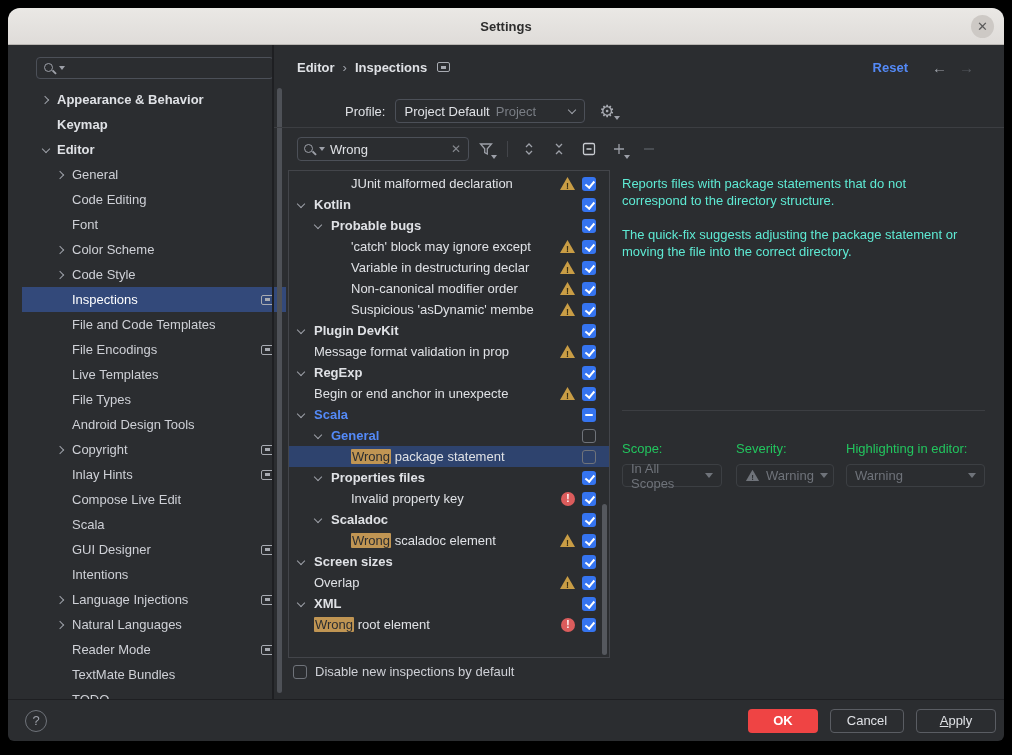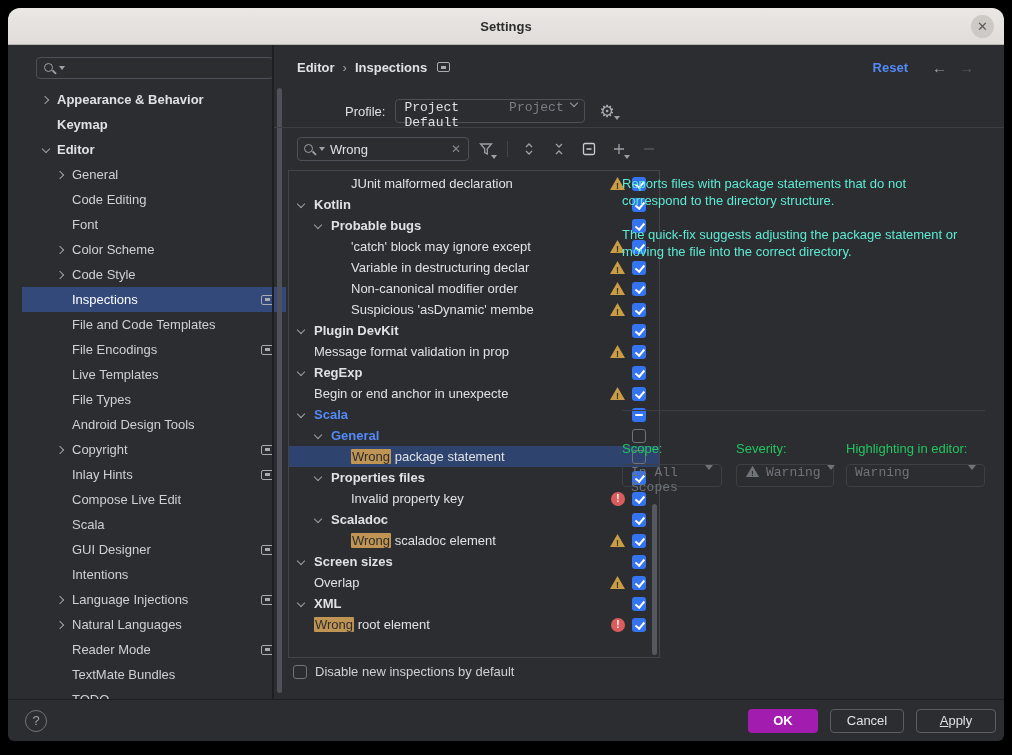--- a/index.html
+++ b/index.html
@@ -61,21 +61,21 @@
   .crumb-sep { color:#9DA0A8; }
   #reset-link { margin-left:auto; color:#548AF7; font-weight:bold; cursor:pointer; background:none; border:none; font-size:13px; font-family:inherit;}
   .nav-arrow { background:none; border:none; font-size:15px; cursor:pointer; }
   #back-arrow { color:#9DA0A8; margin-left:16px; }
   #fwd-arrow { color:#55585E; margin-left:4px; }
 
   
   #profile-row { position:absolute; left:23px; top:54px; height:24px; display:flex; align-items:center;margin-left:48px; }
   #profile-label { font-size:13px; color:#DFE1E5; margin-right:10px; }
   .dropdown { height:24px; border:1px solid #4C5058; border-radius:4px; display:flex;
-              padding:0 8px; gap:6px; font-size:13px; color:#DFE1E5; cursor:pointer; background:transparent;font-family:Liberation Mono, monospace;}
+              align-items:center; padding:0 8px; gap:6px; font-size:13px; color:#DFE1E5; cursor:pointer; background:transparent;}
   #profile-select { width:190px; }
   #profile-select .dim { color:#7A7E85; }
   .dd-arrow { margin-left:auto; }
   .dd-chev { width:8px; height:8px; position:relative; }
   .dd-chev::after { content:""; position:absolute; width:5px; height:5px; left:1px; top:0;
                     border-right:1.4px solid #9DA0A8; border-bottom:1.4px solid #9DA0A8; transform:rotate(45deg); }
   #gear-btn { margin-left:14px; background:none; border:none; color:#A8ABB2; font-size:17px;
               cursor:pointer; line-height:1; position:relative; }
   #gear-btn::after { content:""; position:absolute; right:-5px; bottom:0; width:0; height:0;
                      border-left:3px solid transparent; border-right:3px solid transparent; border-top:4px solid #9DA0A8; }
@@ -89,21 +89,21 @@
   #insp-search input { flex:1; min-width:0; background:transparent; border:none; outline:none;
                        color:#DFE1E5; font-size:13px; font-family:inherit; margin-left:3px; }
   .clear-x { background:none; border:none; color:#85888E; font-size:12px; cursor:pointer; padding:0 1px; }
   .tbtn { background:none; border:none; width:26px; height:24px; display:flex; align-items:center;
           justify-content:center; cursor:pointer; margin-left:4px; position:relative; }
   .tsep { width:1px; height:16px; background:#43454A; margin:0 4px 0 8px; }
   .corner-caret::after { content:""; position:absolute; right:2px; bottom:2px; width:0; height:0;
                          border-left:3px solid transparent; border-right:3px solid transparent; border-top:4px solid #9DA0A8; }
 
   
-  #tree-panel { position:absolute; left:14px; top:125px; width:372px; height:488px;
+  #tree-panel { position:absolute; left:14px; top:125px; width:322px; height:488px;
                 border:1px solid #43454A; background:#2B2D30; overflow:hidden; }
   #tree-rows { position:absolute; left:0; top:2px; width:100%; }
   .trow { height:21px; display:flex; align-items:center; font-size:13px; color:#DFE1E5; cursor:pointer; }
   .trow.lvl0 { padding-left:6px; }
   .trow.lvl1 { padding-left:23px; }
   .trow.lvl2 { padding-left:60px; }
   .trow.bold .tlabel { font-weight:bold; }
   .trow.accent .tlabel { color:#548AF7; }
   .trow.selected { background:#2E436E; }
   .tlabel { white-space:nowrap; overflow:hidden; flex:1 1 auto; min-width:0; margin-left:2px; }
@@ -145,21 +145,21 @@
   .icon-warning.dim { background:#6F737A; transform:scale(.9); }
   .icon-warning.dim::after { color:#2B2D30; }
 
   
   #bottombar { position:absolute; left:0; bottom:0; width:996px; height:42px;
                border-top:1px solid #1E1F22; display:flex; align-items:center; }
   #help-btn { margin-left:17px; width:22px; height:22px; border-radius:50%;
               border:1.5px solid #6F737A; background:none; color:#9DA0A8; font-size:13px; cursor:pointer; }
   #bottombar .btns { margin-left:auto; margin-right:8px; display:flex; gap:12px; }
   .btn { height:24px; border-radius:4px; font-size:13px; font-family:inherit; cursor:pointer; }
-  #ok-btn { width:70px; background:#a21caf; border:none; color:#fff; font-weight:bold; }
+  #ok-btn { width:70px; background:#ef4444; border:none; color:#fff; font-weight:bold; }
   #cancel-btn { width:74px; background:transparent; border:1px solid #5A5D63; color:#DFE1E5; }
   #apply-btn { width:80px; background:transparent; border:1px solid #5A5D63; color:#DFE1E5; }
   .mn { text-decoration:underline; }
 
   svg.ticon { display:block; }
 </style>
 </head>
 <body>
 
 <div id="window">

